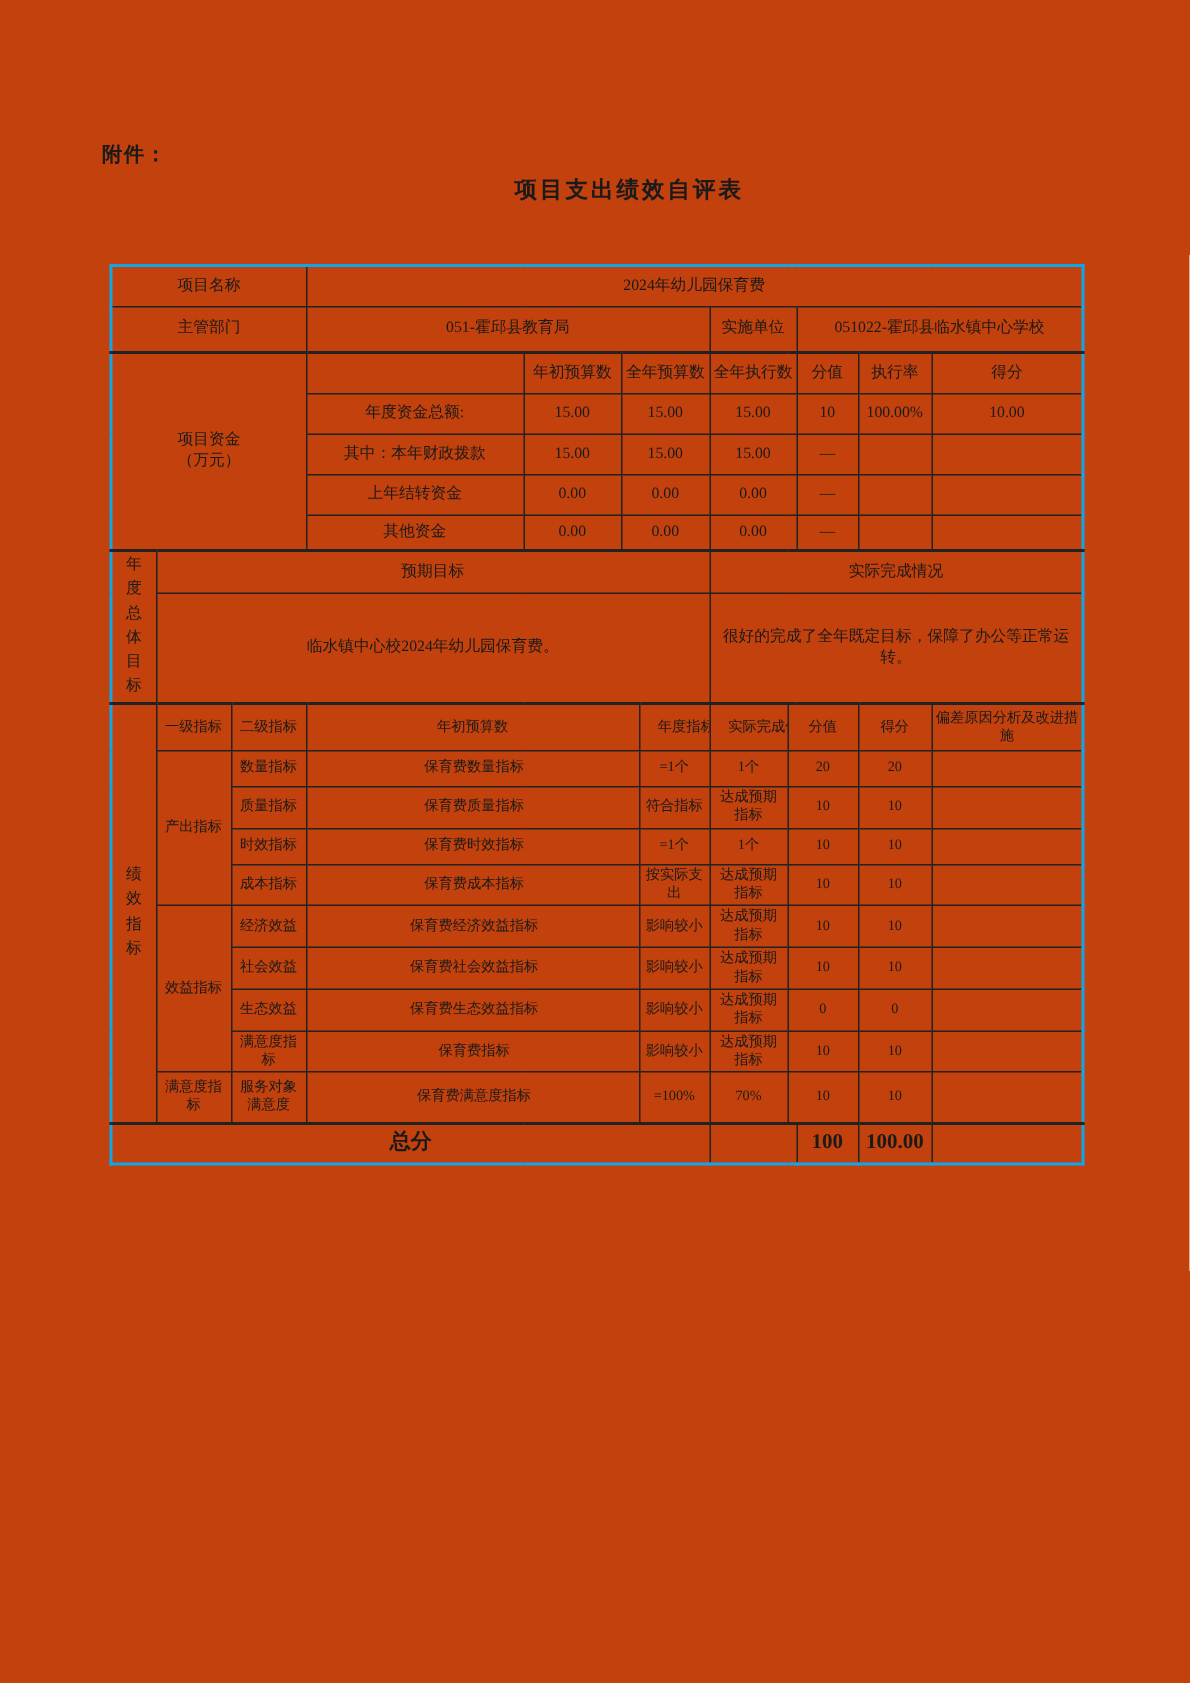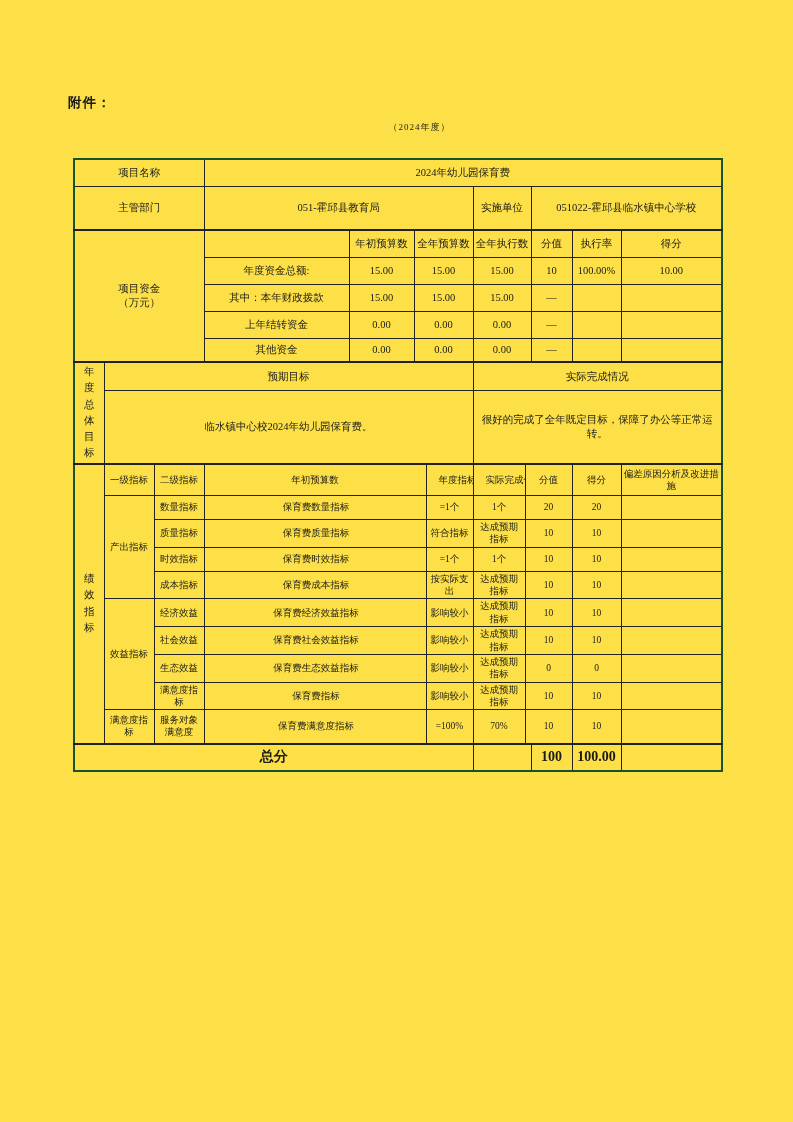--- a/index.html
+++ b/index.html
@@ -1,44 +1,44 @@
 <!DOCTYPE html>
 <html><head>
 <meta charset="utf-8">
 <style>
   * { margin:0; padding:0; box-sizing:border-box; }
   html,body { width:793px; height:1122px; background:#ffffff;
     font-family:"Liberation Serif","DejaVu Serif",serif; color:#1a1a1a; }
-  #page { position:relative; width:793px; height:1122px; background:#fde047; overflow:hidden; }
+  #page { position:relative; width:793px; height:1122px; background:#c2410c; overflow:hidden; }
 
   .attachment { position:absolute; left:68px; top:94px; font-size:13.5px; font-weight:bold; letter-spacing:1px; }
   .title-wrap { position:absolute; left:0; top:117px; width:793px; text-align:center; padding-left:46px; }
   .doc-title { font-size:15px; font-weight:bold; letter-spacing:2px; }
   .doc-subtitle { font-size:9px; margin-top:4px; letter-spacing:1px; }
 
-  table.main { position:absolute; left:73px; top:158px; width:648px;
-    border-collapse:collapse; table-layout:fixed; border:2px solid #14532d; }
+  table.main { position:absolute; left:73px; top:176px; width:648px;
+    border-collapse:collapse; table-layout:fixed; border:2px solid #0ea5e9; }
   td { border:1px solid #222; text-align:center; vertical-align:middle;
        font-size:10.5px; line-height:1.3; padding:1px 2px; overflow:hidden; }
   tr.thick td { border-top-width:2px; }
   td.left { text-align:center; padding-left:4px; }
   td.prewrap { white-space:pre-line; }
   td.nowrap { white-space:nowrap; padding-left:12px; padding-right:0; }
   tr.ind td { font-size:9.5px; }
   tr.total-row td { font-weight:bold; font-size:14px; }
   .vtext { width:1.05em; margin:0 auto; word-break:break-all; line-height:1.55; font-size:10.5px;font-family:Liberation Mono, monospace; }
 </style>
 </head>
 <body>
 
 <div id="page">
 
   <div class="attachment">附件：</div>
   <div class="title-wrap">
-    <div class="doc-subtitle">（2024年度）</div>
+    <div class="doc-title">项目支出绩效自评表</div>
   </div>
 
   <table class="main">
     <colgroup>
       <col style="width:30px">
         <col style="width:50px">
         <col style="width:50px">
       <col style="width:145px">
         <col style="width:65px">
         <col style="width:12px">
@@ -49,21 +49,21 @@
         <col style="width:49px">
         <col style="width:101px">
     </colgroup>
 
     <tbody>
         <tr style="height:27px">
       <td colspan="3">项目名称</td>
       <td colspan="9">2024年幼儿园保育费</td>
     </tr>
 
-    <tr style="height:44px">
+    <tr style="height:31px">
       <td colspan="3">主管部门</td>
       <td colspan="4">051-霍邱县教育局</td>
       <td colspan="2">实施单位</td>
       <td colspan="3">051022-霍邱县临水镇中心学校</td>
     </tr>
 
     <tr class="thick" style="height:27px">
       <td colspan="3" rowspan="5" class="prewrap">项目资金
 （万元）</td>
       <td></td>

